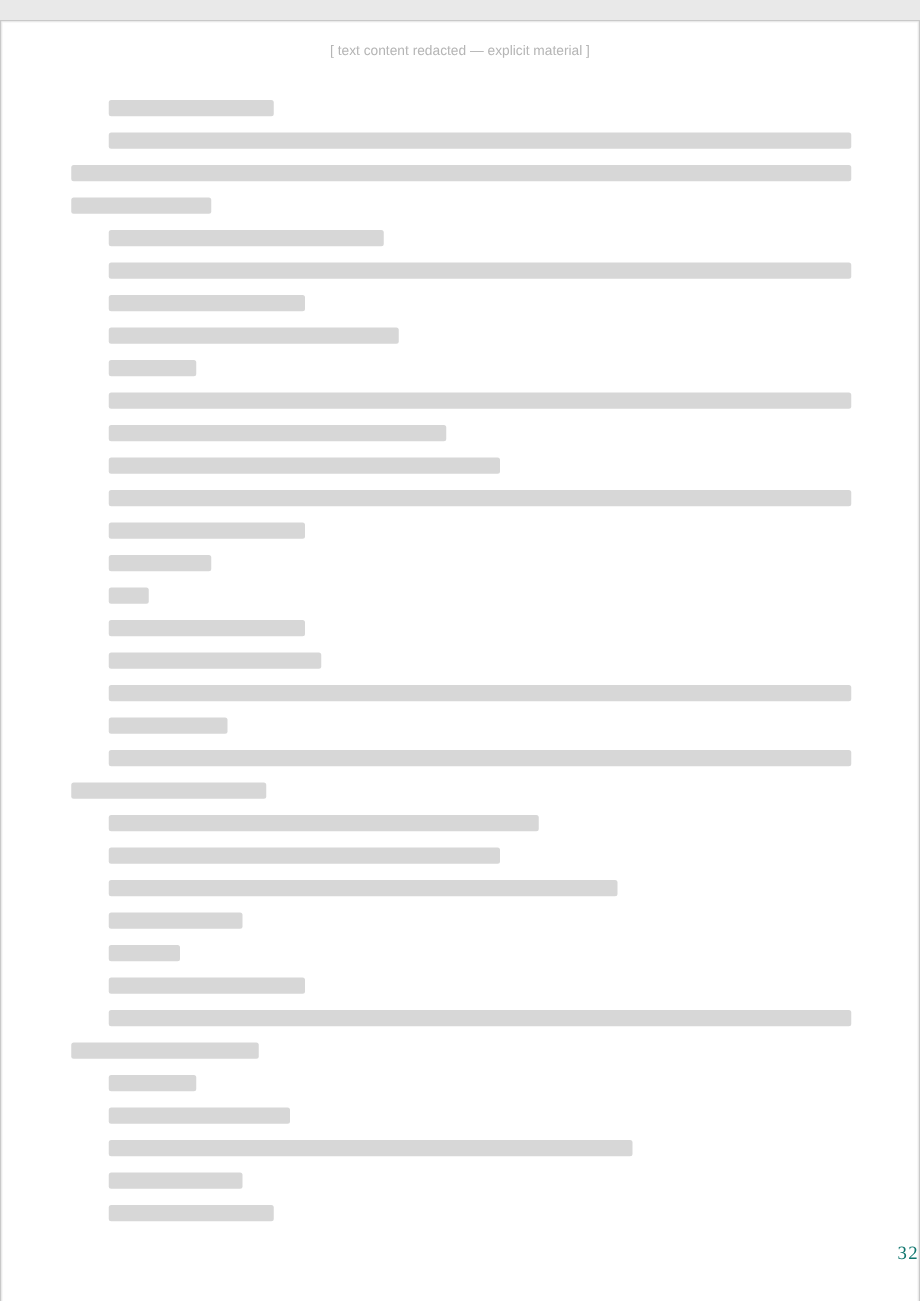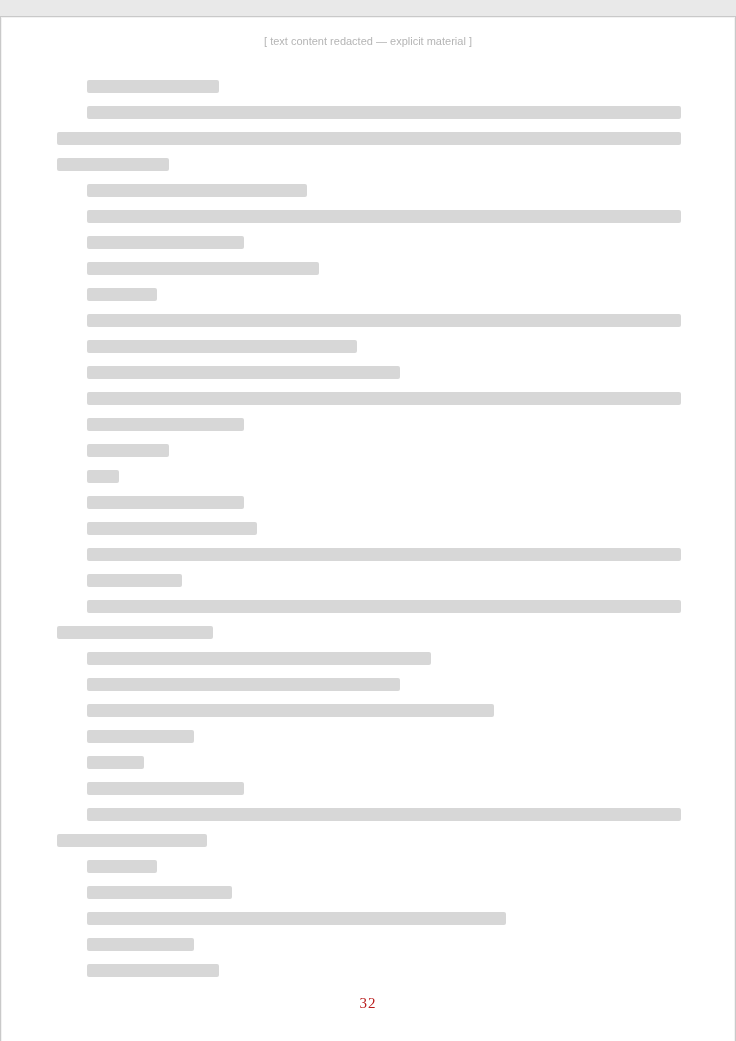--- a/index.html
+++ b/index.html
@@ -37,23 +37,23 @@
     border-radius: 2px;
   }
   .indent {
     margin-left: 30px; 
   }
   .page-number {
     position: absolute;
     left: 0;
     right: 0;
     bottom: 44px;
-    text-align: center;
+    text-align: right;
     font-size: 15px;
-    color: #b91c1c;
+    color: #0f766e;
     letter-spacing: 1px;
   }
   .redaction-note {
     position: absolute;
     left: 0;
     right: 0;
     top: 18px;
     text-align: center;
     font-size: 11px;
     color: #b5b5b5;

